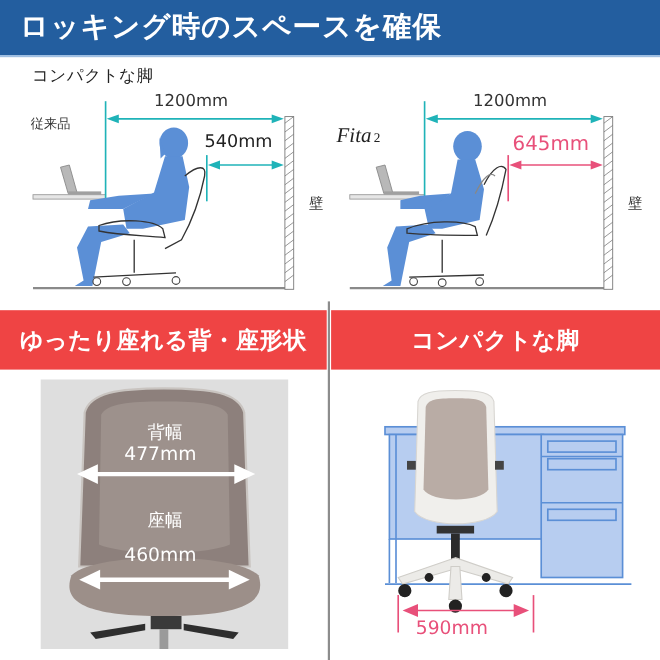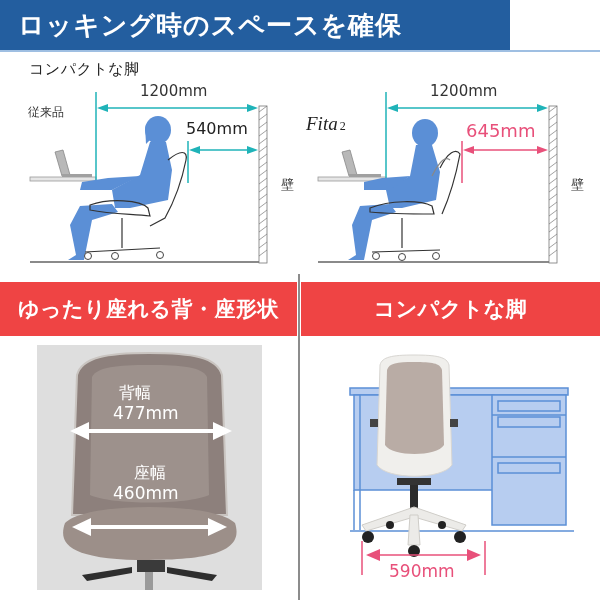--- a/index.html
+++ b/index.html
@@ -1,20 +1,20 @@
 <!DOCTYPE html>
 <html><head>
 <meta charset="utf-8">
 <style>
   * { margin: 0; padding: 0; box-sizing: border-box; }
   html, body { width: 600px; height: 600px; background: #ffffff; overflow: hidden; }
   body { position: relative; font-family: "DejaVu Sans", "Liberation Sans", sans-serif; color: #222; }
 
   .hdr {
-    position: absolute; left: 0; top: 0; width: 510px; height: 50px;
+    position: absolute; left: 0; top: 0; width: 600px; height: 50px;
     background: #235e9f; color: #fff;
     font-size: 26px; font-weight: bold; line-height: 50px; padding-left: 18px;
     letter-spacing: 1px;
   }
   .hdr-line { position: absolute; left: 0; top: 50px; width: 600px; height: 2px; background: #9fbfe2; }
 
   .subtitle { position: absolute; left: 29px; top: 60px; font-size: 15px; color: #222; letter-spacing: 0.5px; }
 
   .diag { position: absolute; top: 80px; width: 300px; height: 190px; }
   .diag svg { position: absolute; left: 0; top: 0; }
@@ -193,24 +193,24 @@
 
     <g fill="#fff" stroke="#fff">
       <line x1="45" y1="86" x2="185" y2="86" stroke-width="4"></line>
       <polygon points="33,86 52,77 52,95" stroke="none"></polygon>
       <polygon points="195,86 176,77 176,95" stroke="none"></polygon>
       <line x1="48" y1="182" x2="178" y2="182" stroke-width="4"></line>
       <polygon points="35,182 54,173 54,191" stroke="none"></polygon>
       <polygon points="190,182 171,173 171,191" stroke="none"></polygon>
     </g>
   </svg>
-  <span class="lbl" style="left:82px; top:38px; font-size:16px; color:#fff;">背幅</span>
+  <span class="lbl" style="left:97px; top:38px; font-size:16px; color:#fff;">背幅</span>
   <span class="lbl" style="left:76px; top:58px; font-size:17px; color:#fff;">477mm</span>
   <span class="lbl" style="left:97px; top:118px; font-size:16px; color:#fff;">座幅</span>
-  <span class="lbl" style="left:76px; top:138px; font-size:17px; color:#fff;">460mm</span>
+  <span class="lbl" style="left:76px; top:150px; font-size:17px; color:#fff;">460mm</span>
 </div>
 
 <div class="photo-right">
   <svg width="298" height="255" viewBox="0 0 298 255">
 
     <g fill="#b7cdf0" stroke="#5b8fd6" stroke-width="1.5">
       <rect x="48" y="43" width="218" height="7"></rect>
       <rect x="52" y="50" width="140" height="95"></rect>
       <rect x="190" y="50" width="74" height="130"></rect>
     </g>
@@ -246,14 +246,14 @@
     </g>
 
     <g stroke="#e8507a" stroke-width="1.5" fill="#e8507a">
       <line x1="60" y1="196" x2="60" y2="230"></line>
       <line x1="183" y1="196" x2="183" y2="230"></line>
       <line x1="72" y1="210" x2="170" y2="210"></line>
       <polygon points="64,210 78,204 78,216" stroke="none"></polygon>
       <polygon points="179,210 165,204 165,216" stroke="none"></polygon>
     </g>
   </svg>
-  <span class="lbl" style="left:87px; top:216px; font-size:17px; color:#e8507a;">590mm</span>
+  <span class="lbl" style="left:76px; top:216px; font-size:17px; color:#e8507a;">590mm</span>
 </div>
 
 </body></html>

